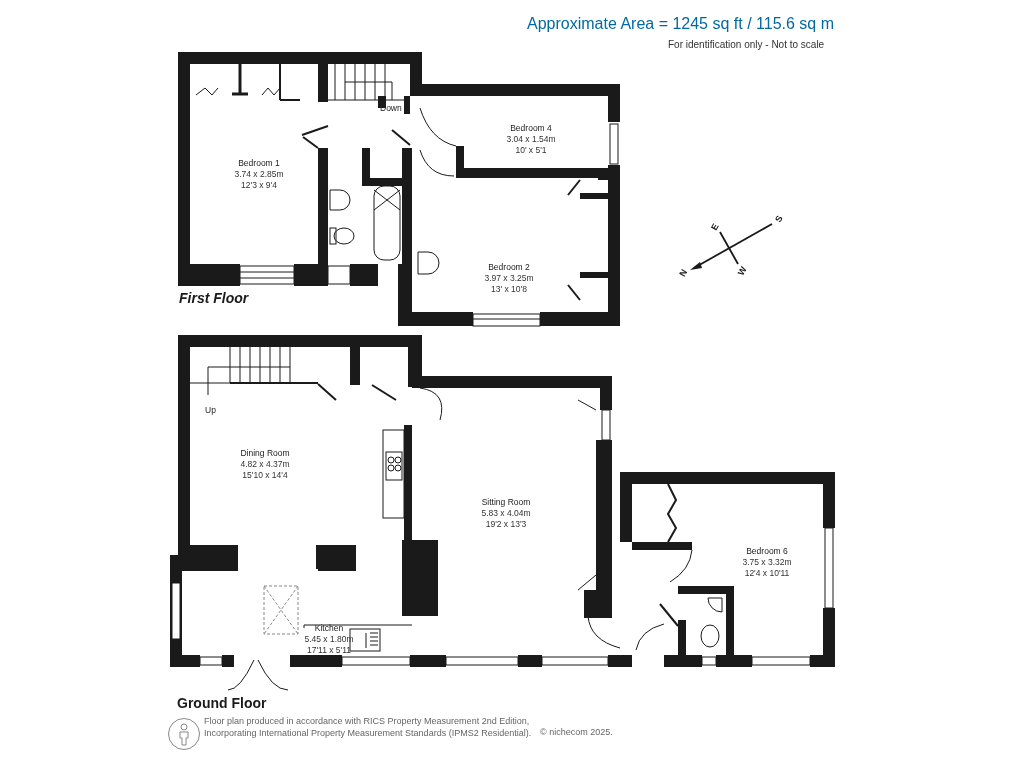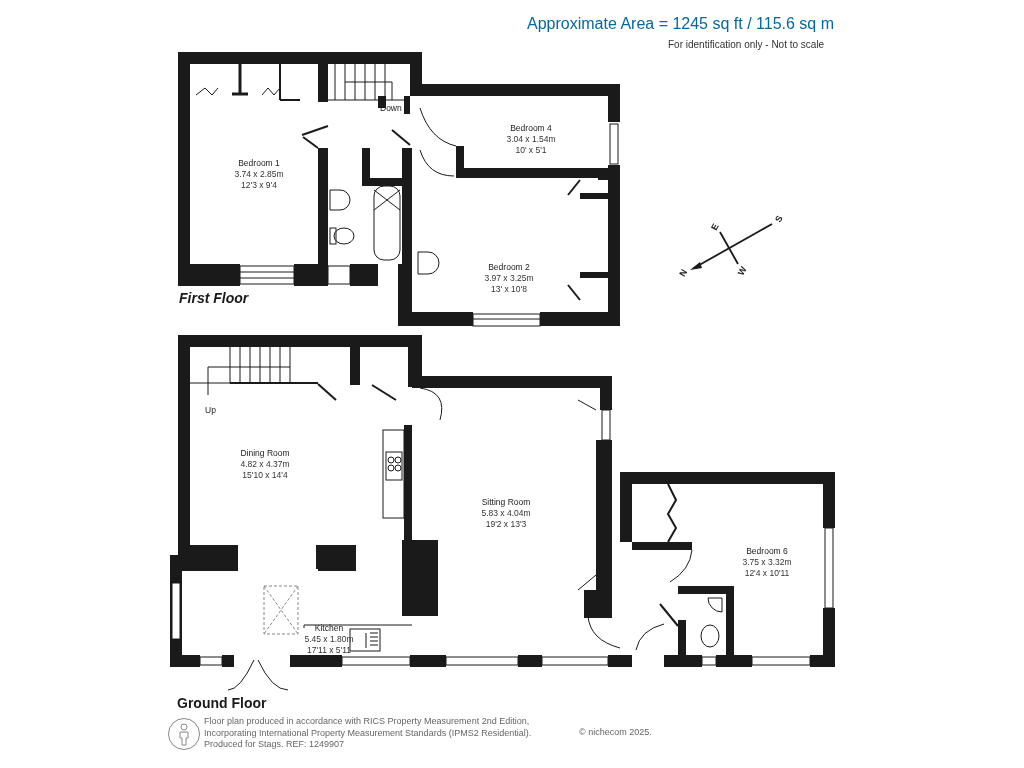--- a/index.html
+++ b/index.html
@@ -9,21 +9,21 @@
   .floor-label { position: absolute; font-size: 14px; font-weight: bold; color: #1a1a1a; white-space: nowrap; }
   .floor-first { left: 179px; top: 290px; font-style: italic; }
   .floor-ground { left: 177px; top: 695px; }
   .plan { position: absolute; left: 0; top: 0; }
   .room-label { position: absolute; text-align: center; white-space: nowrap; line-height: 11px; }
   .room-name { font-size: 8.5px; font-weight: normal; color: #222; display: block; }
   .room-dim { font-size: 8.5px; color: #333; display: block; }
   .footer { position: absolute; left: 168px; top: 716px; width: 480px; height: 48px; }
   .footer-icon { position: absolute; left: 0; top: 2px; width: 30px; height: 30px; border: 1px solid #888; border-radius: 50%; }
   .footer-text { position: absolute; left: 36px; top: 0; font-size: 9px; color: #666; line-height: 11.5px; white-space: nowrap; }
-  .footer-copy { position: absolute; left: 411px; top: 11px; font-size: 9px; color: #666; white-space: nowrap; }
+  .footer-copy { position: absolute; left: 372px; top: 11px; font-size: 9px; color: #666; white-space: nowrap; }
   .compass { position: absolute; left: 660px; top: 200px; }
   .compass-letter { position: absolute; font-size: 9px; font-weight: bold; color: #222; }
 </style>
 </head>
 <body>
 
 <div class="area-title">Approximate Area = 1245 sq ft / 115.6 sq m</div>
 <div class="area-note">For identification only - Not to scale</div>
 
 <svg class="plan" width="1024" height="768" viewBox="0 0 1024 768" xmlns="http://www.w3.org/2000/svg">
@@ -257,16 +257,15 @@
 <div class="footer">
   <div class="footer-icon">
     <svg width="30" height="30" viewBox="0 0 30 30">
       <circle cx="15" cy="8" r="3" fill="none" stroke="#888"></circle>
       <path d="M11 13 h8 v6 h-2 v7 h-4 v-7 h-2 z" fill="none" stroke="#888"></path>
     </svg>
   </div>
   <div class="footer-text">
     <div>Floor plan produced in accordance with RICS Property Measurement 2nd Edition,</div>
     <div>Incorporating International Property Measurement Standards (IPMS2 Residential).</div>
-    <div>Produced for Stags.   REF: 1249907</div>
   </div>
   <div class="footer-copy">© nichecom 2025.</div>
 </div>
 
 </body></html>

